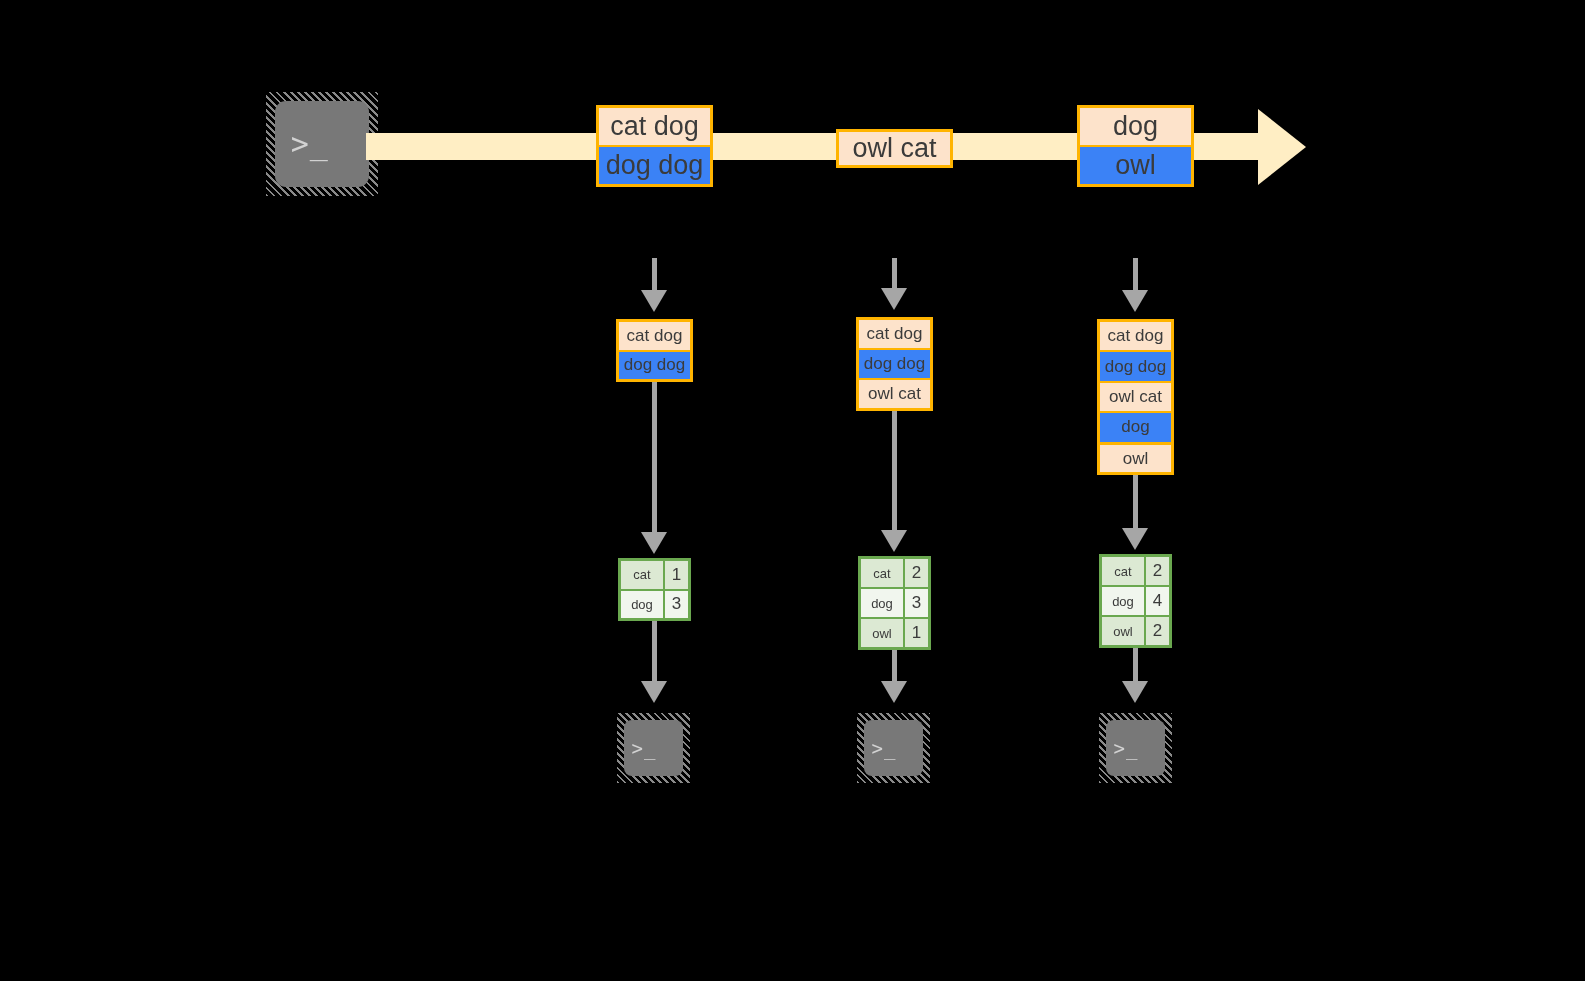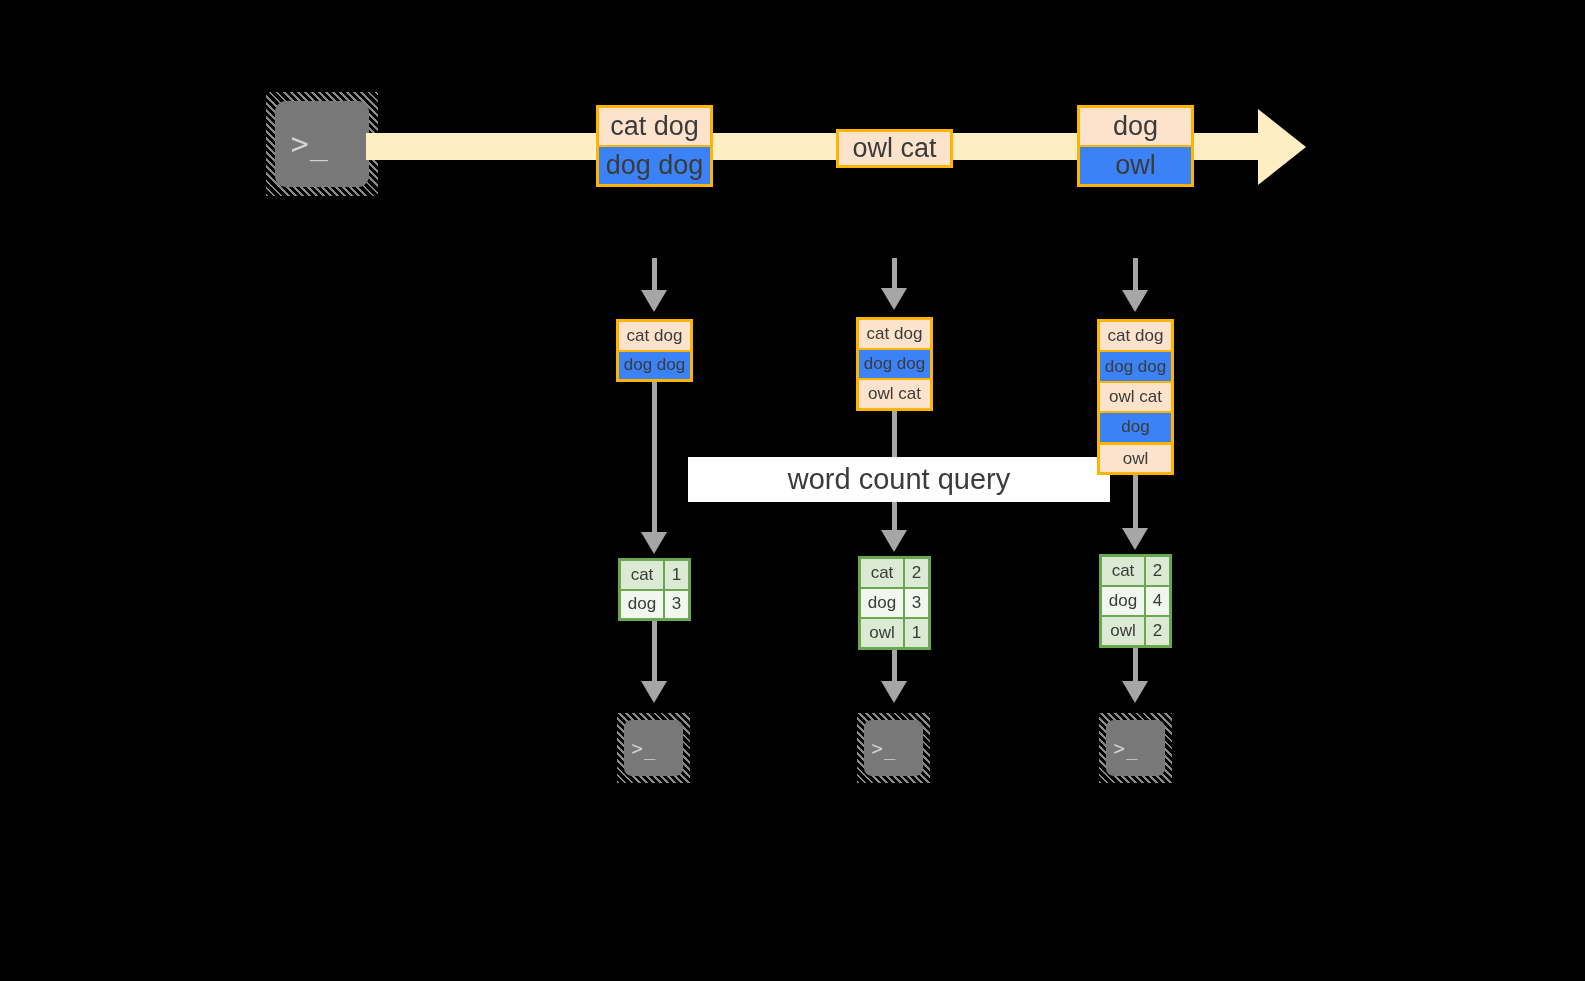--- a/index.html
+++ b/index.html
@@ -107,21 +107,21 @@
     box-sizing: border-box;
   }
   .res .trow:last-child { border-bottom: none; }
   .res .trow .c-word {
     flex: 0 0 44px;
     display: flex;
     align-items: center;
     justify-content: center;
     border-right: 2px solid #6aa84f;
     box-sizing: border-box;
-    font-size: 17px;
+    font-size: 13px;
     color: #3b3b3b;
     background: #f1f6ee;
   }
   .res .trow .c-count {
     flex: 1 1 auto;
     display: flex;
     align-items: center;
     justify-content: center;
     box-sizing: border-box;
     font-size: 17px;
@@ -279,19 +279,18 @@
   </div>
 
   <div class="conn" style="left:1133px; top:648px; height:37px;"></div>
   <div class="chead" style="left:1122px; top:681px;"></div>
 
   <div class="terminal small" style="left:1099px; top:713px; width:73px; height:70px;">
     <div class="inner"></div>
     <div class="prompt" style="font-size:19px;">&gt;_</div>
   </div>
 
-  <div class="query-label" style="left:688px; top:457px; width:422px; height:45px;">word count query</div>
 
   <div class="rec mini" style="left:1097px; top:443px; width:77px; height:32px; border-top-width:2px;">
     <div class="row tint">owl</div>
   </div>
 
 </div>
 
 </body></html>

